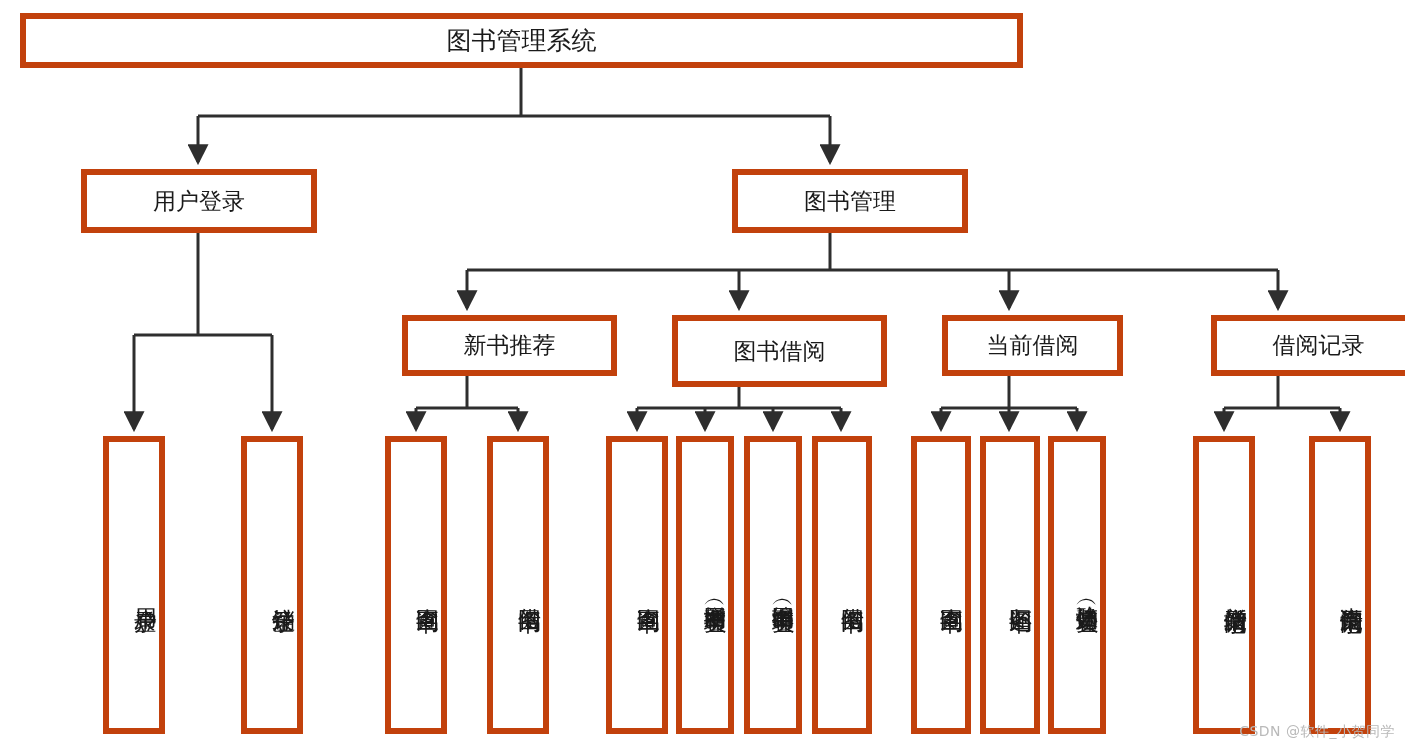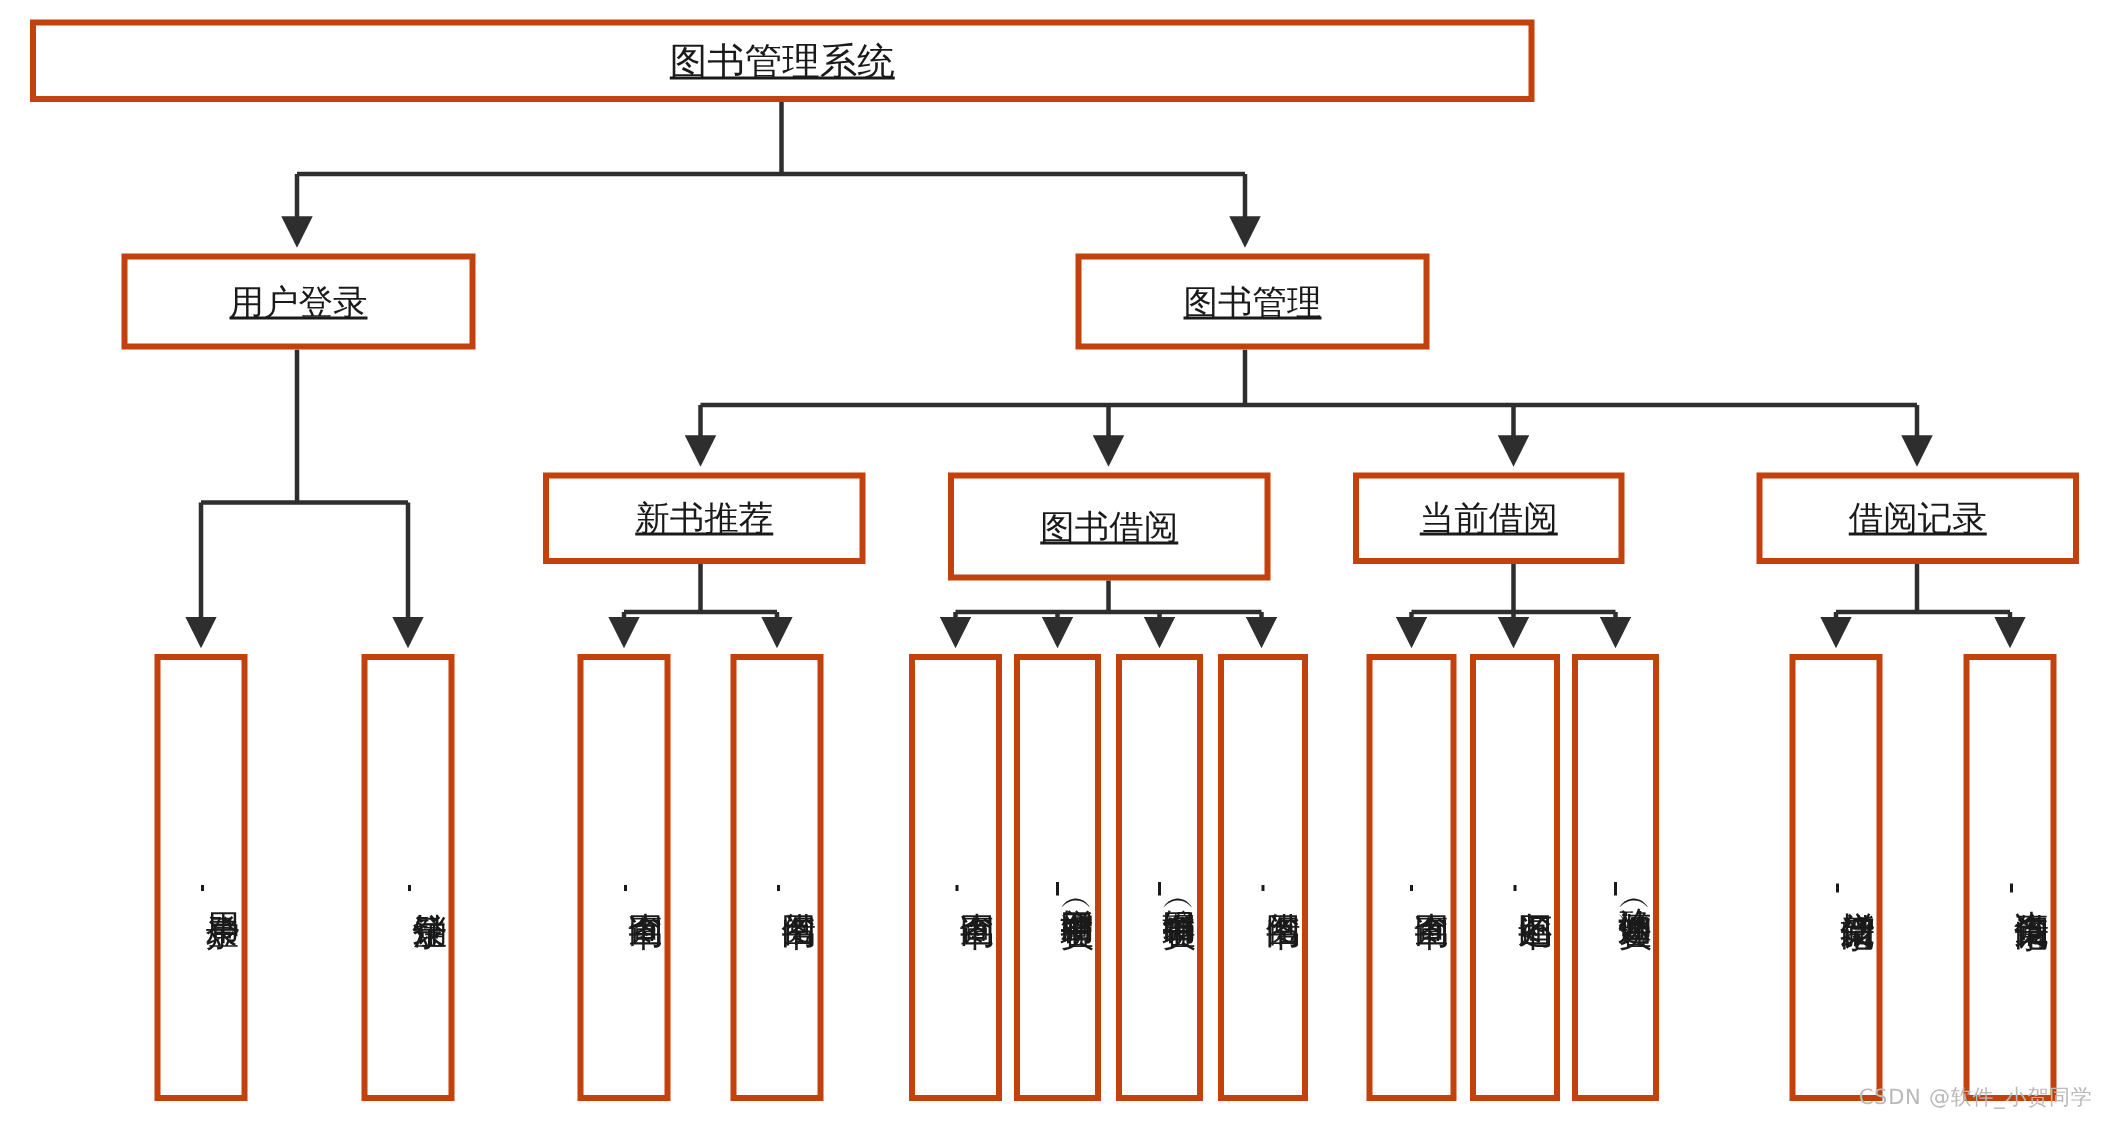--- a/index.html
+++ b/index.html
@@ -22,35 +22,35 @@
     left: 0;
     top: 0;
     width: 1405px;
     height: 747px;
     pointer-events: none;
   }
   .node {
     position: absolute;
     box-sizing: border-box;
     background: #ffffff;
-    border: 4px solid #c2410c;
+    border: 6px solid #c2410c;
     display: flex;
     align-items: center;
     justify-content: center;
     color: #1a1a1a;
-    text-decoration: underline;
   }
   .node.root {
     font-size: 25px;
   }
   .node.lvl2 {
     font-size: 23px;
   }
   .node.lvl3 {
     font-size: 23px;
+    margin-left: 40px;
   }
   .node.leaf {
     font-size: 23px;
     writing-mode: vertical-rl;
     text-orientation: upright;
     align-items: flex-start;
     justify-content: center;
     padding-top: 14px;
     line-height: 1.18;
     letter-spacing: 1px;
@@ -127,21 +127,21 @@
     </g>
   </svg>
 
   <div class="node root" style="left:20px; top:13px; width:1003px; height:55px;">
     <span class="label">图书管理系统</span>
   </div>
 
   <div class="node lvl2" style="left:81px; top:169px; width:236px; height:64px;">
     <span class="label">用户登录</span>
   </div>
-  <div class="node lvl2" style="left:717px; top:169px; width:236px; height:64px;">
+  <div class="node lvl2" style="left:732px; top:169px; width:236px; height:64px;">
     <span class="label">图书管理</span>
   </div>
 
   <div class="node lvl3" style="left:362px; top:315px; width:215px; height:61px;">
     <span class="label">新书推荐</span>
   </div>
   <div class="node lvl3" style="left:632px; top:315px; width:215px; height:72px;">
     <span class="label">图书借阅</span>
   </div>
   <div class="node lvl3" style="left:902px; top:315px; width:181px; height:61px;">

